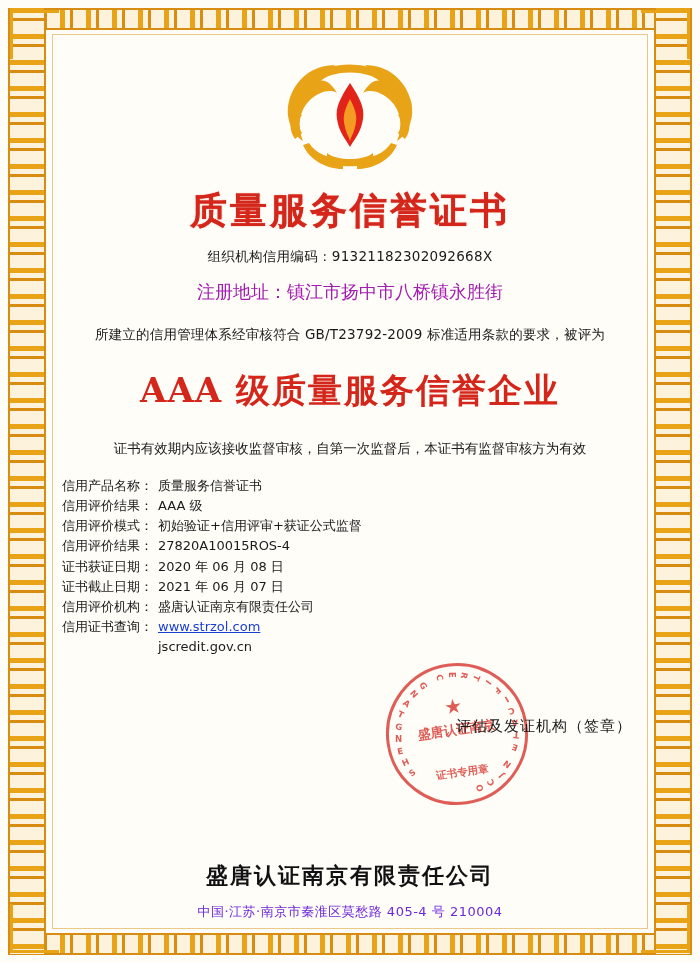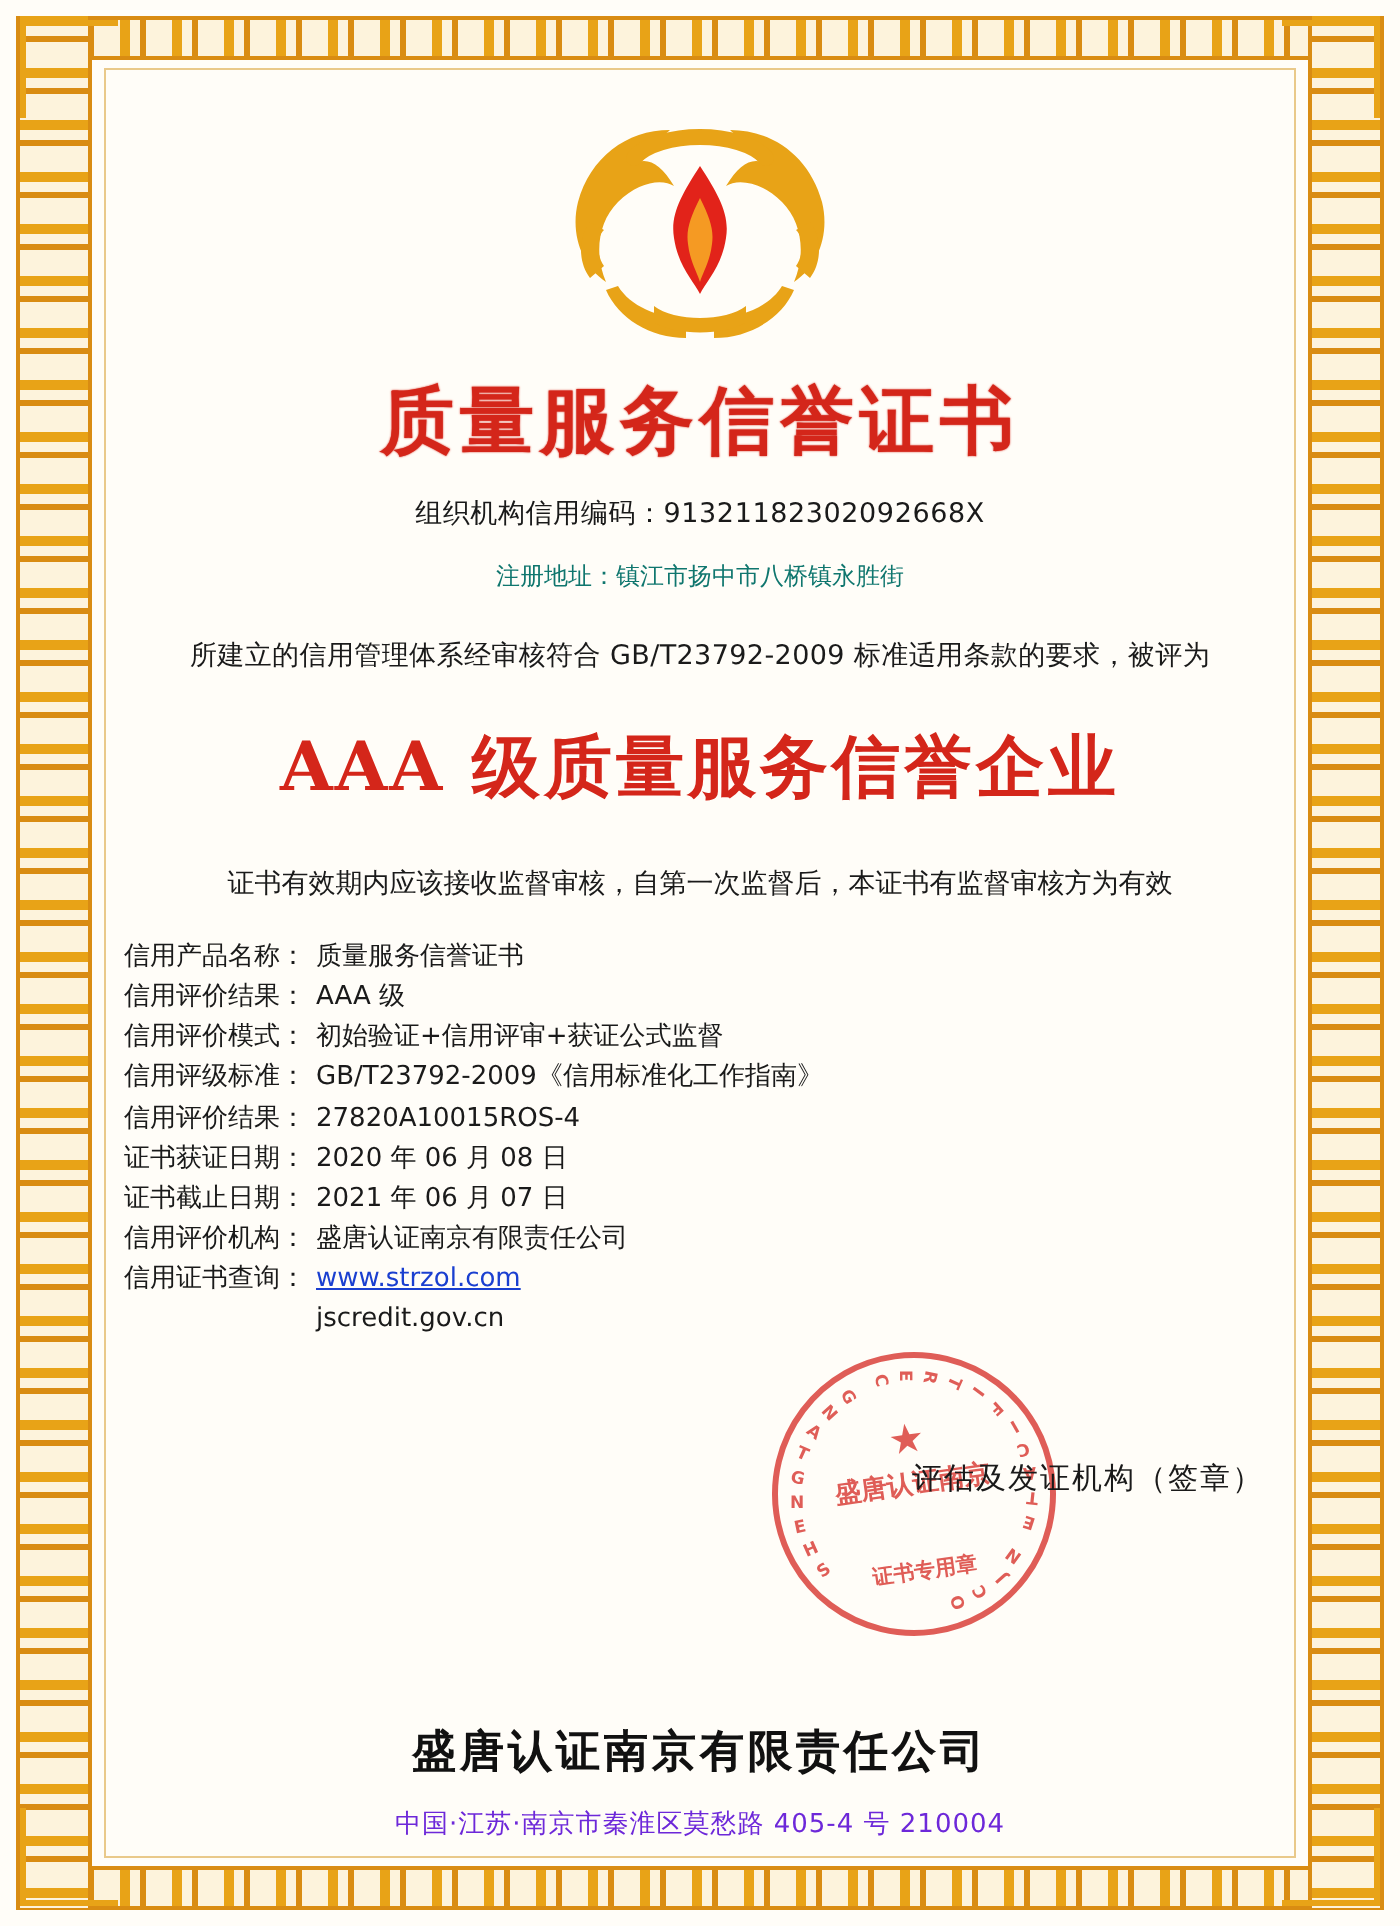--- a/index.html
+++ b/index.html
@@ -123,22 +123,22 @@
   .company {
     font-family: "DejaVu Serif", "Liberation Serif", serif;
     font-size: 25px;
     font-weight: bold;
     color: #d4261a;
     margin-top: 14px;
     letter-spacing: 1px;
   }
 
   .address {
-    font-size: 12px;
-    color: #0f766e;
+    font-size: 18px;
+    color: #a21caf;
     margin-top: 14px;
   }
 
   .statement {
     font-size: 13.5px;
     color: #1a1a1a;
     margin-top: 22px;
     letter-spacing: 0.2px;
   }
 
@@ -335,23 +335,20 @@
 
     <div class="details">
       <span class="row">
         <span class="lbl">信用产品名称：</span><span class="val">质量服务信誉证书</span>
       </span>
       <span class="row">
         <span class="lbl">信用评价结果：</span><span class="val">AAA 级</span>
       </span>
       <span class="row">
         <span class="lbl">信用评价模式：</span><span class="val">初始验证+信用评审+获证公式监督</span>
-      </span>
-      <span class="row">
-        <span class="lbl">信用评级标准：</span><span class="val">GB/T23792-2009《信用标准化工作指南》</span>
       </span>
       <span class="row">
         <span class="lbl">信用评价结果：</span><span class="val">27820A10015ROS-4</span>
       </span>
       <span class="row">
         <span class="lbl">证书获证日期：</span><span class="val">2020 年 06 月 08 日</span>
       </span>
       <span class="row">
         <span class="lbl">证书截止日期：</span><span class="val">2021 年 06 月 07 日</span>
       </span>

